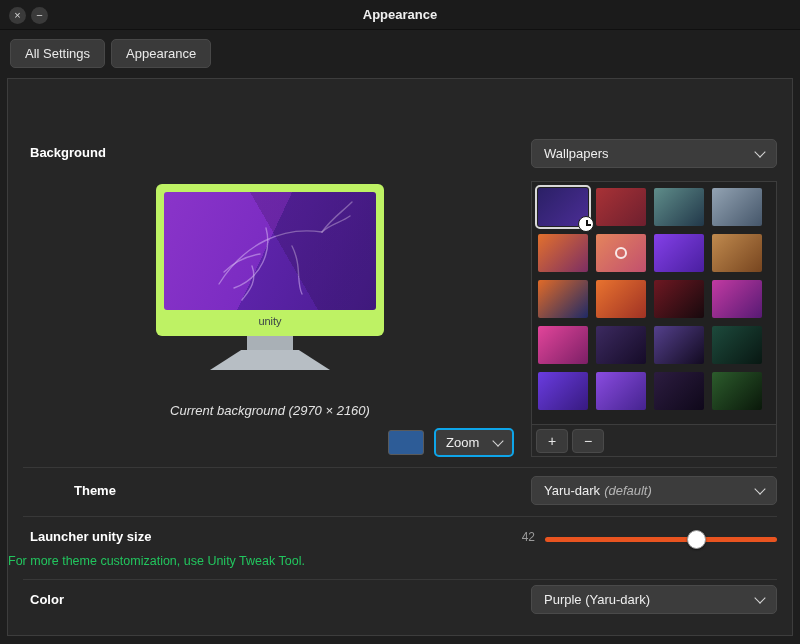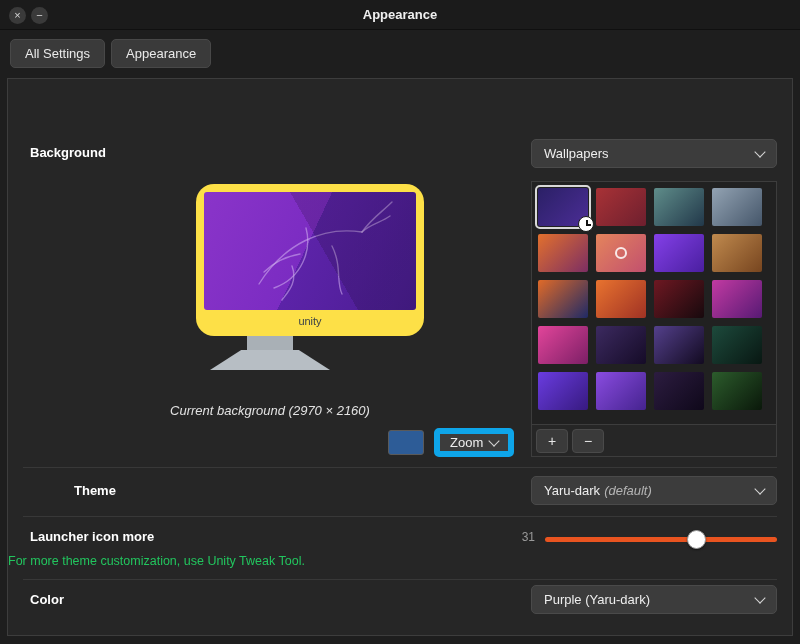--- a/index.html
+++ b/index.html
@@ -65,21 +65,21 @@
   .chevron {
     width:8px; height:8px;
     border-right:1.6px solid #d6d6d6; border-bottom:1.6px solid #d6d6d6;
     transform:rotate(45deg); margin-top:-4px; flex:0 0 auto;
   }
   .dd-italic { font-style:italic; color:#b5b5b5; margin-left:4px; }
 
   
   .monitor {
     position:absolute; left:148px; top:105px; width:228px; height:152px;
-    background:#fde047; border-radius:18px; padding:8px 8px 0;margin-left:40px;
+    background:#bef264; border-radius:6px; padding:8px 8px 0;
   }
   .screen {
     width:212px; height:118px; border-radius:3px; position:relative; overflow:hidden;
     background:linear-gradient(115deg,#8a34c9 0%,#7b2cc2 48%,#5c23a8 48%,#4a1d92 100%);
   }
   .screen svg { position:absolute; left:0; top:0; }
   .brand { text-align:center; font-size:11px; color:#3a4248; padding-top:5px; }
   .stand-neck {
     position:absolute; left:239px; top:257px; width:46px; height:14px; background:#a9b0b6;
   }
@@ -91,21 +91,21 @@
     position:absolute; left:82px; top:324px; width:360px; text-align:center;
     font-style:italic; font-size:13px; color:#e2e2e2;
   }
 
   .swatch {
     position:absolute; left:380px; top:351px; width:36px; height:25px;
     border:1px solid #5a5a5a; border-radius:3px;
   }
   .zoom-dd {
     position:absolute; left:426px; top:349px; width:80px; height:29px;
-    background:#3c3c3c; border:6px solid #0ea5e9; border-radius:5px;
+    background:#3c3c3c; border:2px solid #0ea5e9; border-radius:5px;
     display:flex; align-items:center; justify-content:space-between;
     padding:0 10px; color:#eeeeee; font-size:13px;
   }
 
   
   .wp-box {
     position:absolute; right:15px; top:102px; width:246px; height:276px;
     background:#212121; border:1px solid #3d3d3d; overflow:hidden;
   }
   .wp-grid {
@@ -246,22 +246,22 @@
   </div>
 
   <div class="sep" style="top:388px;"></div>
   <div class="section-label" style="left:22px; top:404px;margin-left:44px;">Theme</div>
   <div class="dropdown" style="top:397px;">
     <span><span>Yaru-dark</span><span class="dd-italic">(default)</span></span>
     <span class="chevron"></span>
   </div>
 
   <div class="sep" style="top:437px;"></div>
-  <div class="section-label" style="left:22px; top:450px;">Launcher icon more</div>
-  <div class="slider-value">31</div>
+  <div class="section-label" style="left:22px; top:450px;">Launcher unity size</div>
+  <div class="slider-value">42</div>
   <div class="slider-track">
     <div class="slider-handle" style="left: calc(65% - 9px);"></div>
   </div>
   <div class="note">For more theme customization, use Unity Tweak Tool.</div>
 
   <div class="sep" style="top:500px;"></div>
   <div class="section-label" style="left:22px; top:513px;">Color</div>
   <div class="dropdown" style="top:506px;">
     <span>Purple (Yaru-dark)</span>
     <span class="chevron"></span>

